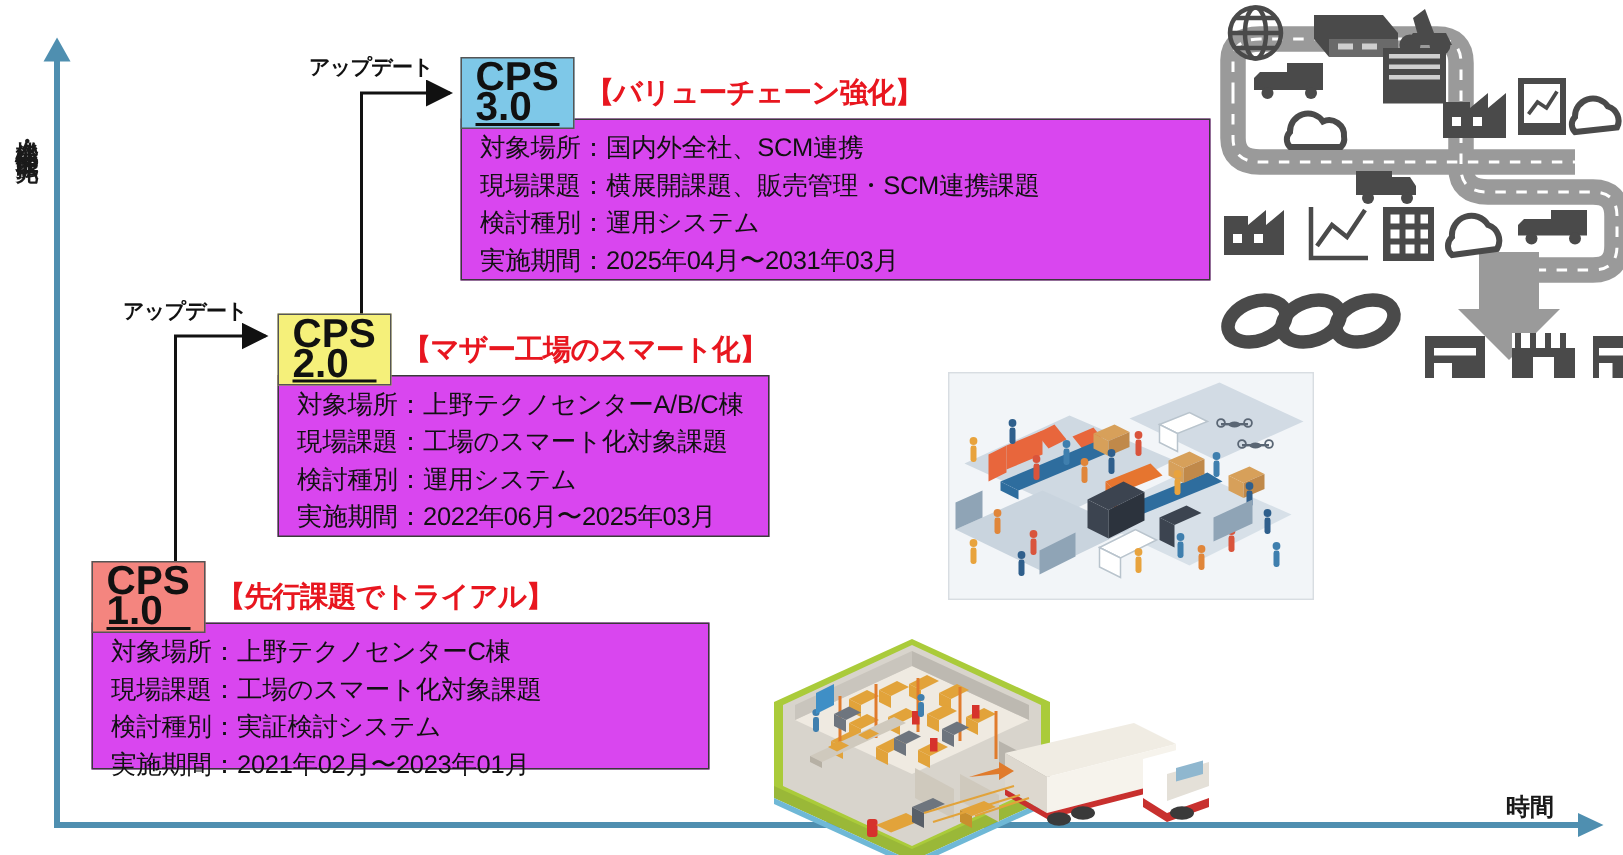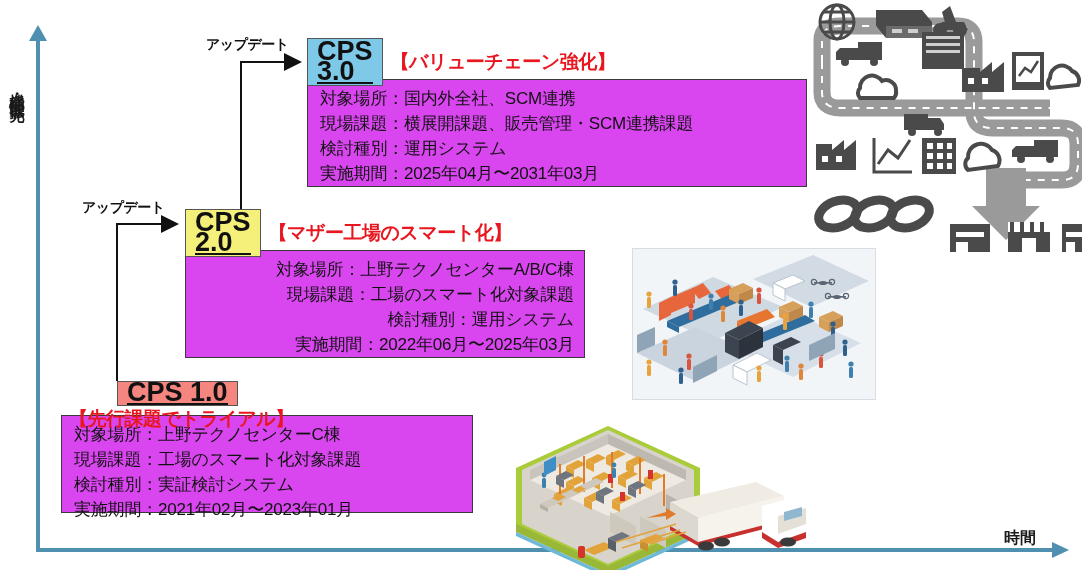--- a/index.html
+++ b/index.html
@@ -222,30 +222,30 @@
     </div>
   </div>
 
   <div class="stage-block">
     <div class="stage-header" style="left:185px; top:216px;">
       <div class="stage-chip" style="background:#f5f07a;">
         <span>CPS 2.0</span>
       </div>
       <div class="stage-tagline">【マザー工場のスマート化】</div>
     </div>
-    <div class="detail-box" style="left:185px; top:250px; width:400px; height:108px;text-align:right;">
+    <div class="detail-box" style="left:185px; top:250px; width:328px; height:108px;">
       <div class="detail-row">対象場所：上野テクノセンターA/B/C棟</div>
       <div class="detail-row">現場課題：工場のスマート化対象課題</div>
       <div class="detail-row">検討種別：運用システム</div>
       <div class="detail-row">実施期間：2022年06月〜2025年03月</div>
     </div>
   </div>
 
   <div class="stage-block">
-    <div class="stage-header" style="left:61px; top:381px;flex-direction:column;">
+    <div class="stage-header" style="left:61px; top:381px;">
       <div class="stage-chip" style="background:#f4857f;">
         <span>CPS 1.0</span>
       </div>
       <div class="stage-tagline">【先行課題でトライアル】</div>
     </div>
     <div class="detail-box" style="left:61px; top:415px; width:412px; height:98px;">
       <div class="detail-row">対象場所：上野テクノセンターC棟</div>
       <div class="detail-row">現場課題：工場のスマート化対象課題</div>
       <div class="detail-row">検討種別：実証検討システム</div>
       <div class="detail-row">実施期間：2021年02月〜2023年01月</div>

